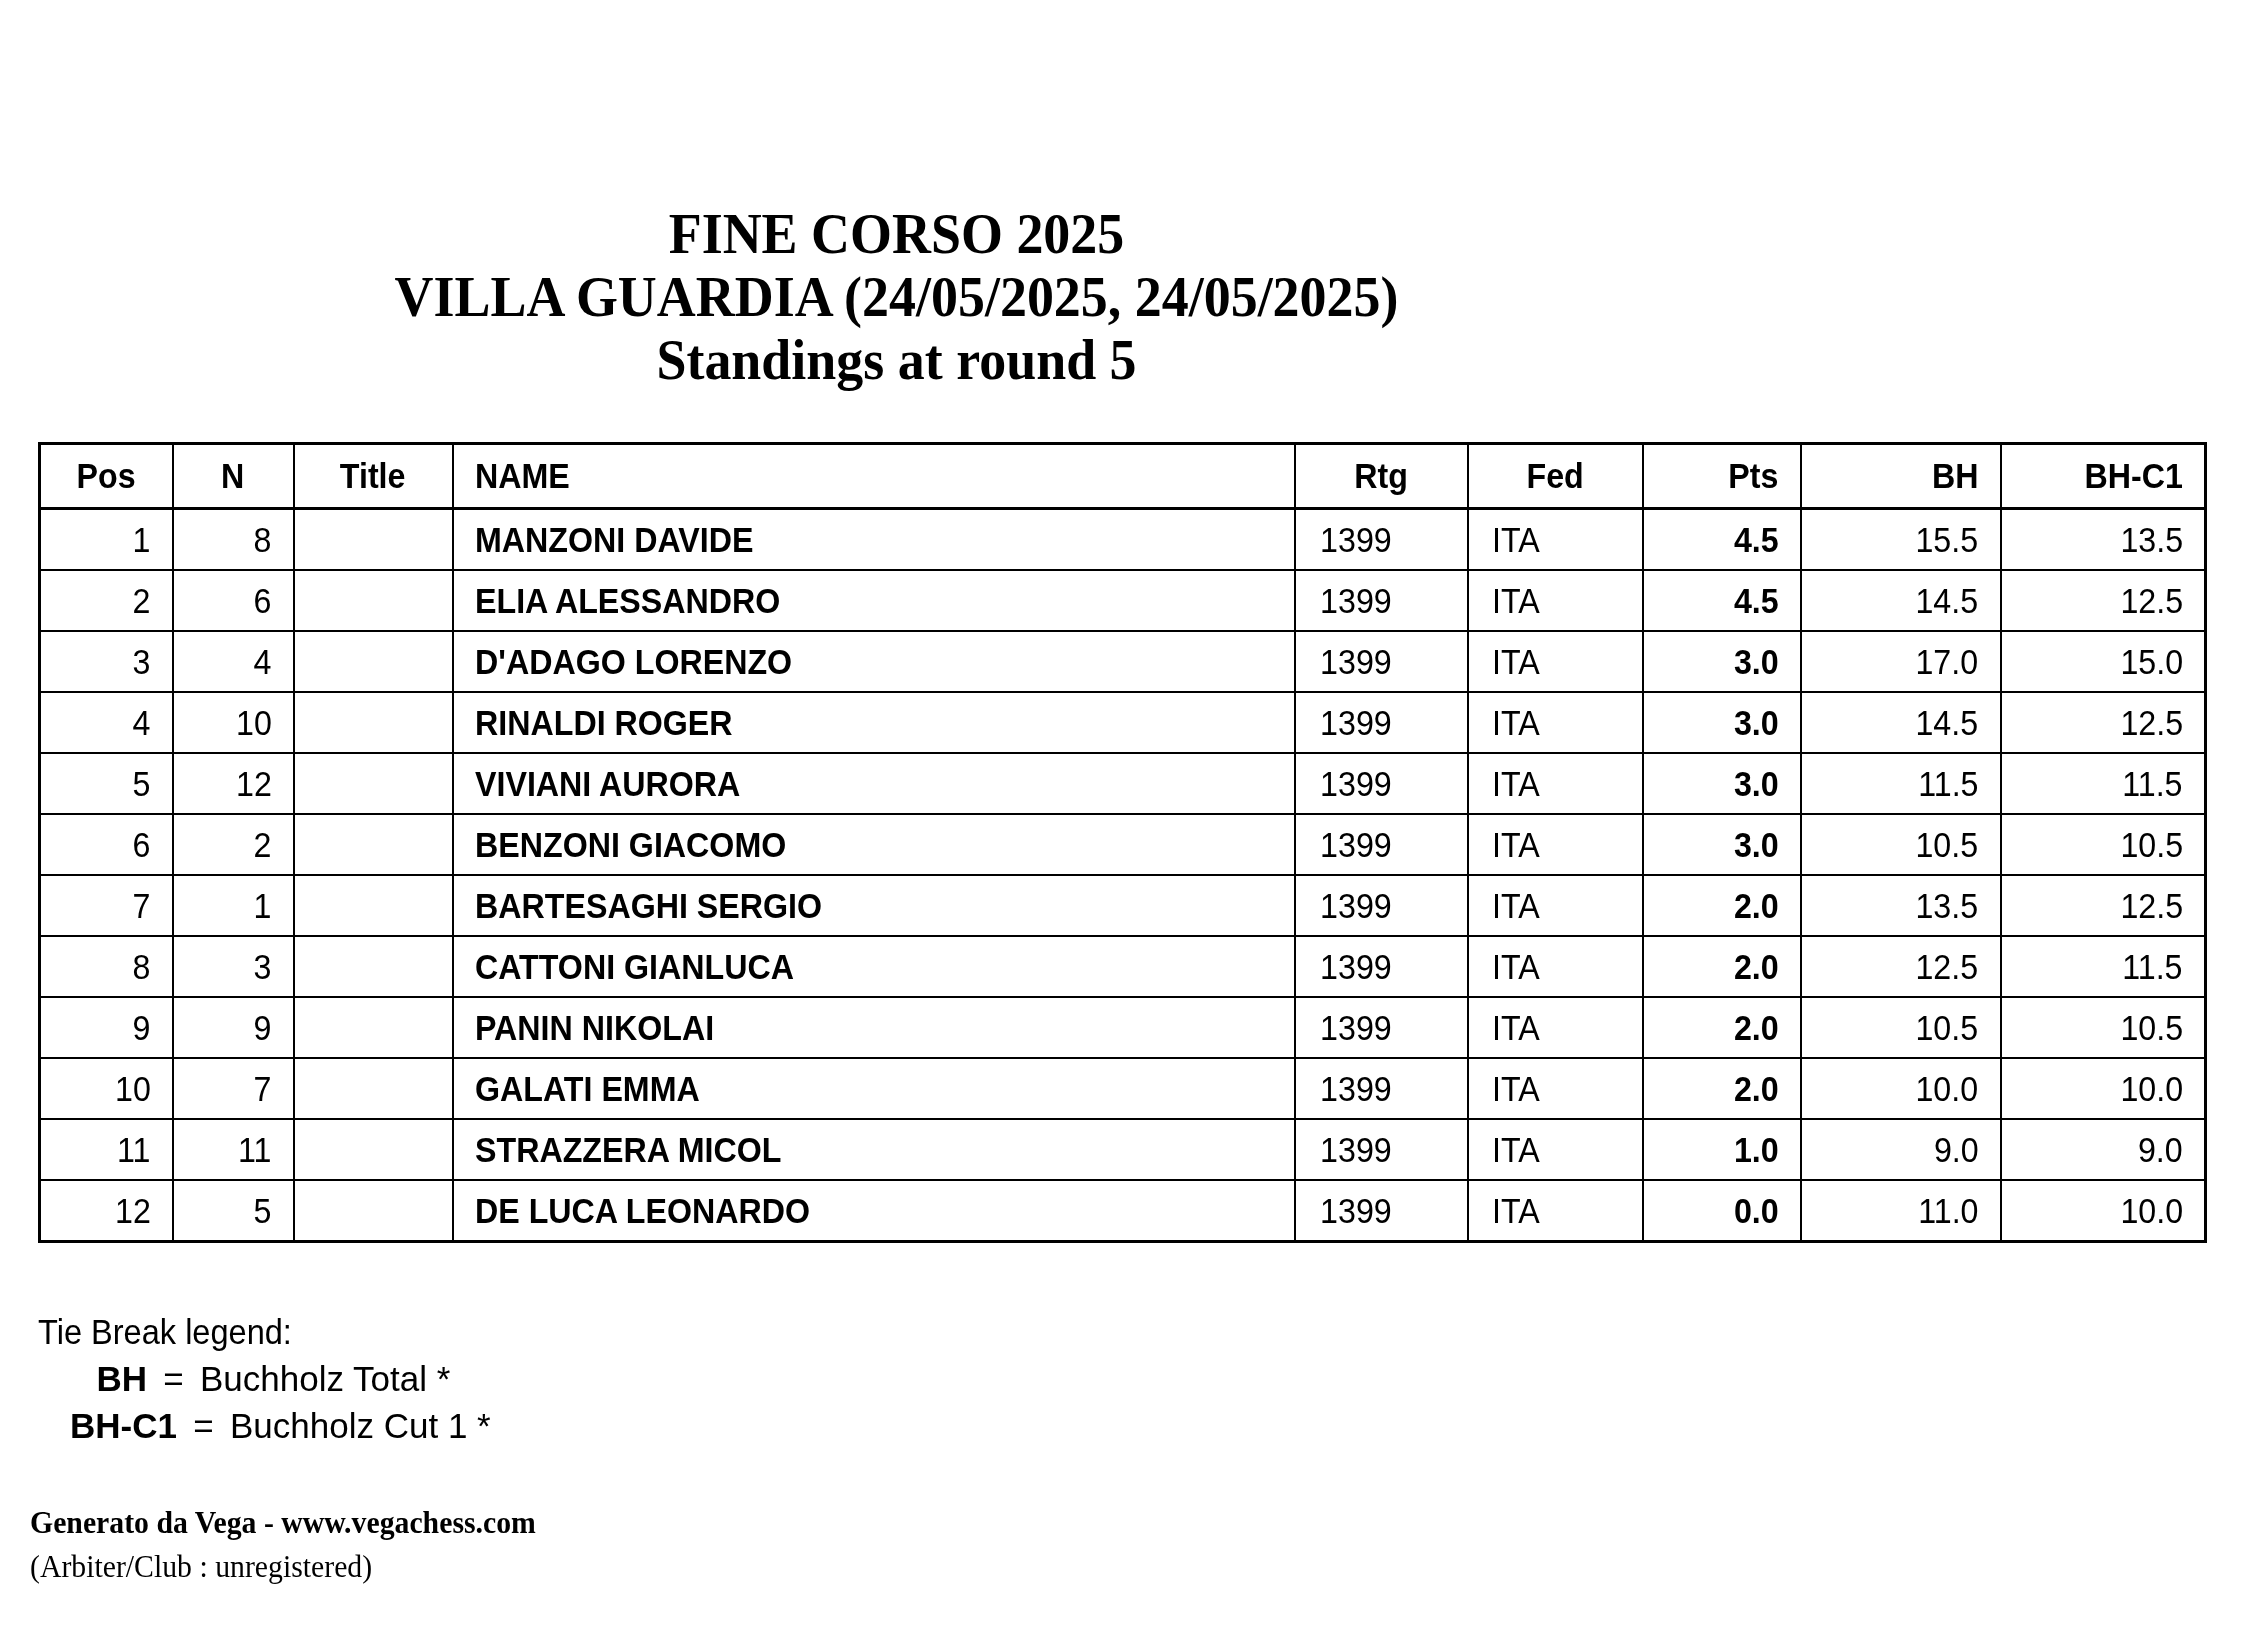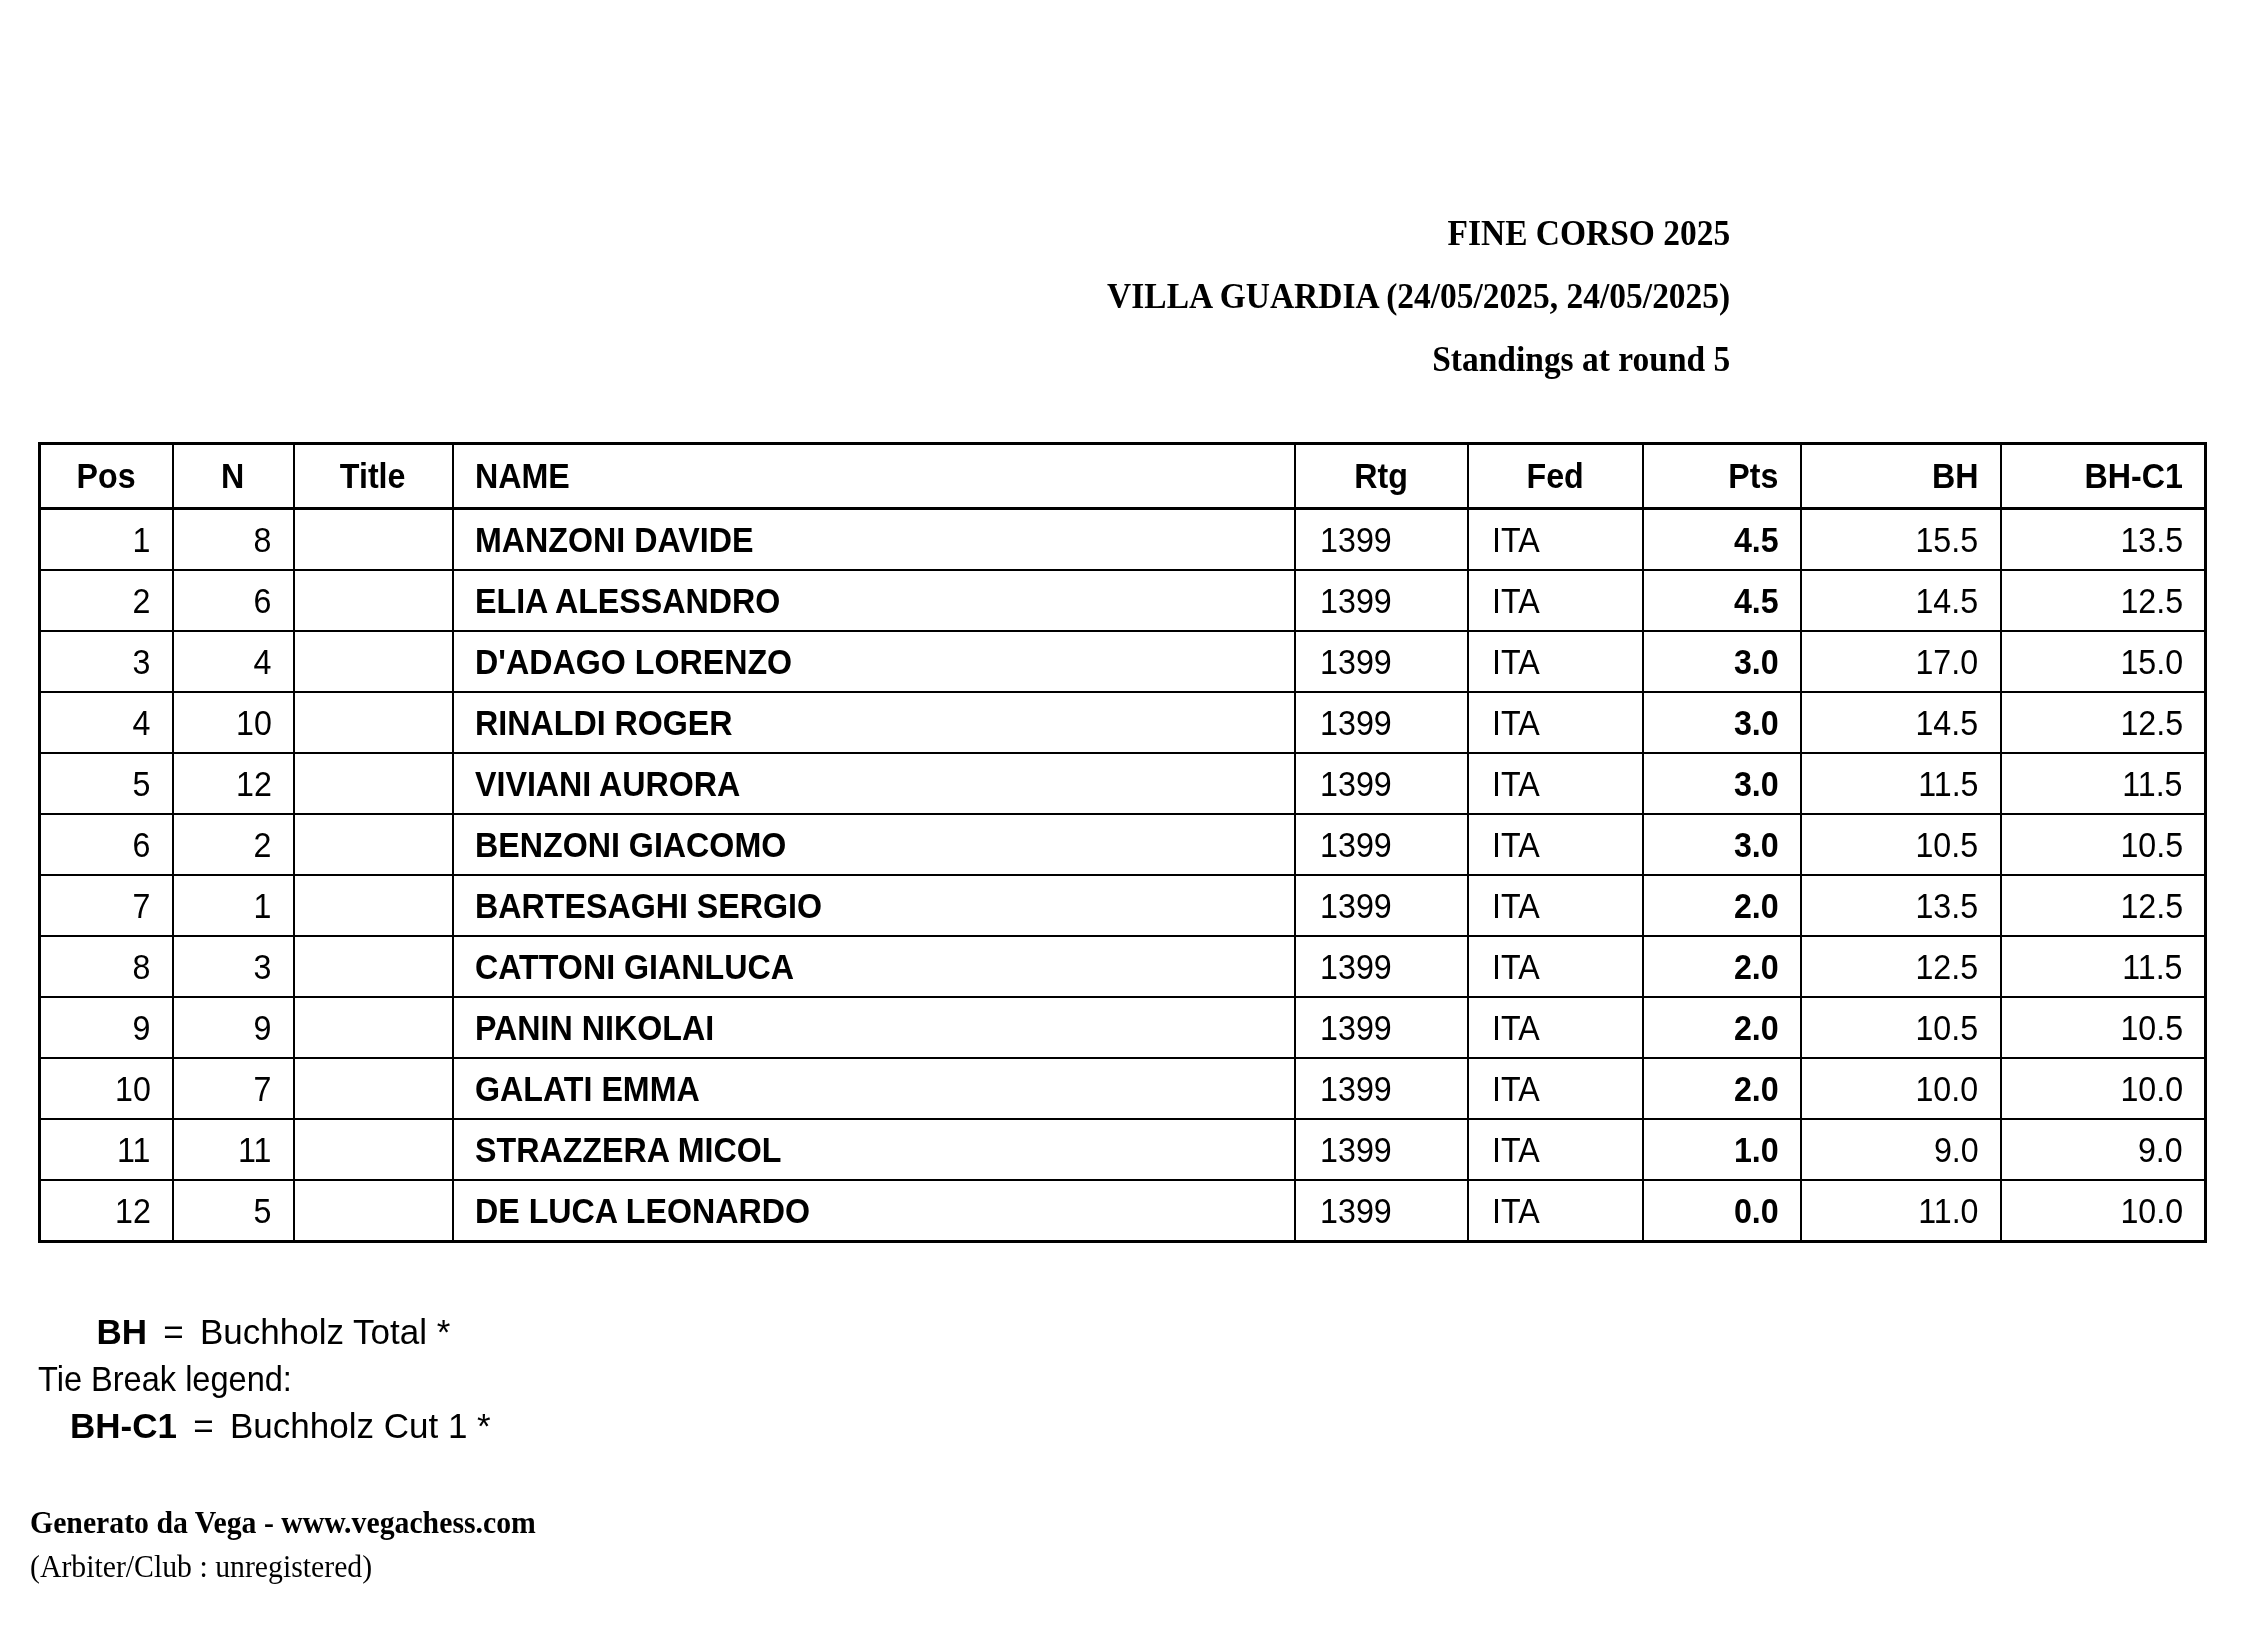--- a/index.html
+++ b/index.html
@@ -1,18 +1,18 @@
 <!DOCTYPE html>
 <html style="font-size:12px"><head>
 <meta charset="utf-8">
 <style>
   html, body { margin: 0; padding: 0; background: #ffffff; }
   body { width: 2261px; height: 1644px; position: relative; overflow: hidden; color: #000; }
-  .title-block { position: absolute; left: 0; width: 1793px; top: 202px; text-align: right;
-    font-family: "Liberation Serif", "DejaVu Serif", serif; font-weight: bold; font-size: 36px; line-height: 63px; }
+  .title-block { position: absolute; left: 0; width: 1793px; top: 202px; text-align: center;
+    font-family: "Liberation Serif", "DejaVu Serif", serif; font-weight: bold; font-size: 58px; line-height: 63px; }
   .title-line { display: block; white-space: nowrap; transform: scaleX(0.93); }
 
   table.standings { position: absolute; left: 38px; top: 442px; border-collapse: collapse;
     font-family: "Liberation Sans", "DejaVu Sans", sans-serif; font-size: 35px; table-layout: fixed; }
   table.standings { border: 3.8px solid #000; }
   table.standings th, table.standings td { border: 2.3px solid #000; padding: 0 21px; height: 59px; white-space: nowrap; overflow: hidden; }
   table.standings thead th { height: 62px; font-weight: bold; border-bottom: 3px solid #000; }
   .c-pos { width: 133px; } .c-n { width: 121px; } .c-title { width: 159px; } .c-name { width: 842px; }
   .c-rtg { width: 173px; } .c-fed { width: 175px; } .c-pts { width: 158px; } .c-bh { width: 200px; } .c-bhc1 { width: 205px; }
   .al-c { } .al-r { text-align: right; } .al-l { text-align: left; margin-left: 8px; }
@@ -198,24 +198,24 @@
     <td class="al-c"><span class="cell-text">1399</span></td>
     <td class="al-c"><span class="cell-text">ITA</span></td>
     <td class="al-r pts"><span class="cell-text">0.0</span></td>
     <td class="al-r"><span class="cell-text">11.0</span></td>
     <td class="al-r"><span class="cell-text">10.0</span></td>
   </tr>
     </tbody>
 </table>
 
 <div class="legend">
+  <div class="row"><span class="legend-title">Tie Break legend:</span></div>
   <div class="row">
     <span class="abbr bh">BH</span><span class="eq">=</span><span>Buchholz Total *</span>
   </div>
-  <div class="row"><span class="legend-title">Tie Break legend:</span></div>
   <div class="row">
     <span class="abbr bhc1">BH-C1</span><span class="eq">=</span><span>Buchholz Cut 1 *</span>
   </div>
 </div>
 
 <div class="footer">
   <div><span class="gen">Generato da Vega - www.vegachess.com</span></div>
   <div><span>(Arbiter/Club : unregistered)</span></div>
 </div>
 

